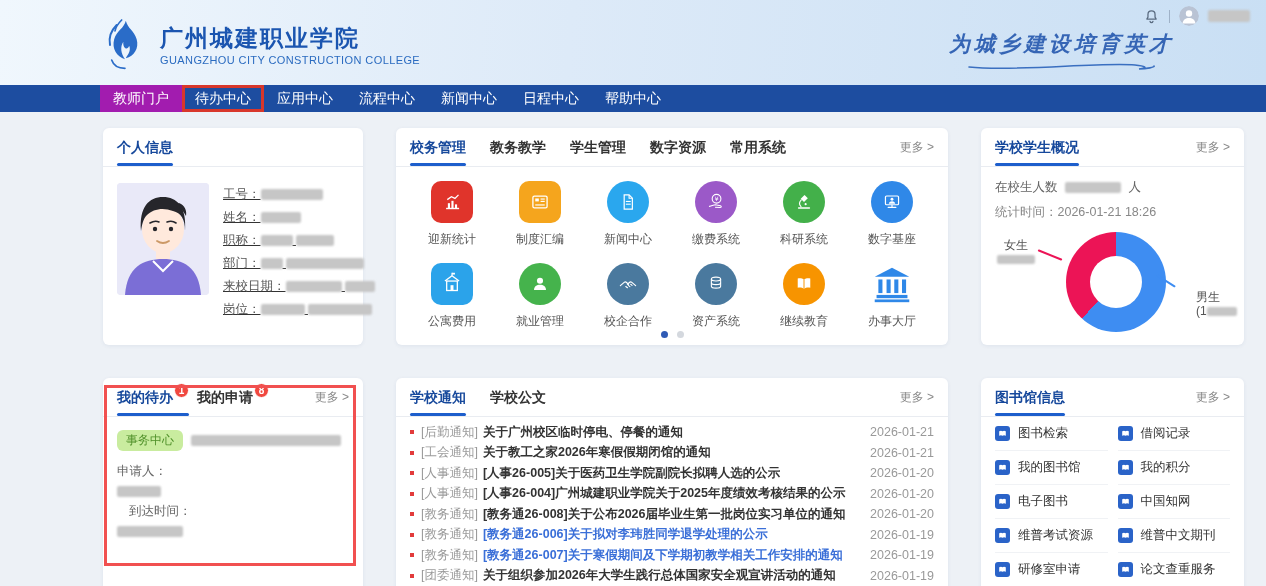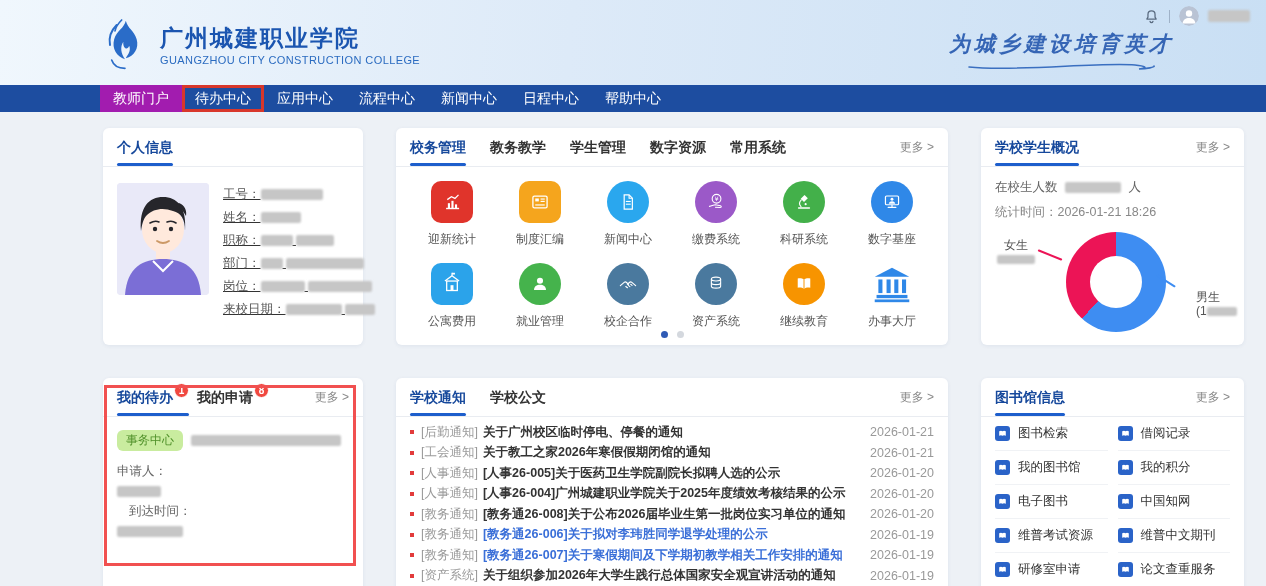--- a/index.html
+++ b/index.html
@@ -164,22 +164,22 @@
             <rect x="39" y="66" width="14" height="10" fill="#ffe9dc"></rect>
             <path d="M8 112 C10 84 26 76 46 76 C66 76 82 84 84 112 Z" fill="#7b6ed6"></path>
             <path d="M36 78 l10 10 10-10" stroke="#fff" stroke-width="2" fill="none"></path>
           </svg>
         </div>
         <div class="prof-fields">
           <div><span>工号：</span><span class="redact" style="width:62px"></span></div>
           <div><span>姓名：</span><span class="redact" style="width:40px"></span></div>
           <div><span>职称：</span><span class="redact" style="width:32px"></span> <span class="redact" style="width:38px"></span></div>
           <div><span>部门：</span><span class="redact" style="width:22px"></span> <span class="redact" style="width:78px"></span></div>
+          <div><span>来校日期：</span><span class="redact" style="width:56px"></span> <span class="redact" style="width:30px"></span></div>
           <div><span>岗位：</span><span class="redact" style="width:44px"></span> <span class="redact" style="width:64px"></span></div>
-          <div><span>来校日期：</span><span class="redact" style="width:56px"></span> <span class="redact" style="width:30px"></span></div>
         </div>
       </div>
     </div>
 
     <div class="panel">
       <div class="p-head">
         <span class="p-tab active">校务管理</span>
         <span class="p-tab">教务教学</span>
         <span class="p-tab">学生管理</span>
         <span class="p-tab">数字资源</span>
@@ -428,21 +428,21 @@
             <span class="n-date">2026-01-19</span>
           </div>
         <div class="n-row blue">
             <span class="n-dot"></span>
             <span class="n-cat">[教务通知]</span>
             <span class="n-title">[教务通26-007]关于寒假期间及下学期初教学相关工作安排的通知</span>
             <span class="n-date">2026-01-19</span>
           </div>
         <div class="n-row">
             <span class="n-dot"></span>
-            <span class="n-cat">[资产系统]</span>
+            <span class="n-cat">[团委通知]</span>
             <span class="n-title">关于组织参加2026年大学生践行总体国家安全观宣讲活动的通知</span>
             <span class="n-date">2026-01-19</span>
           </div>
       </div>
     </div>
 
     <div class="panel">
       <div class="p-head">
         <span class="p-title active">图书馆信息</span>
         <span class="p-more">更多 &gt;</span>

